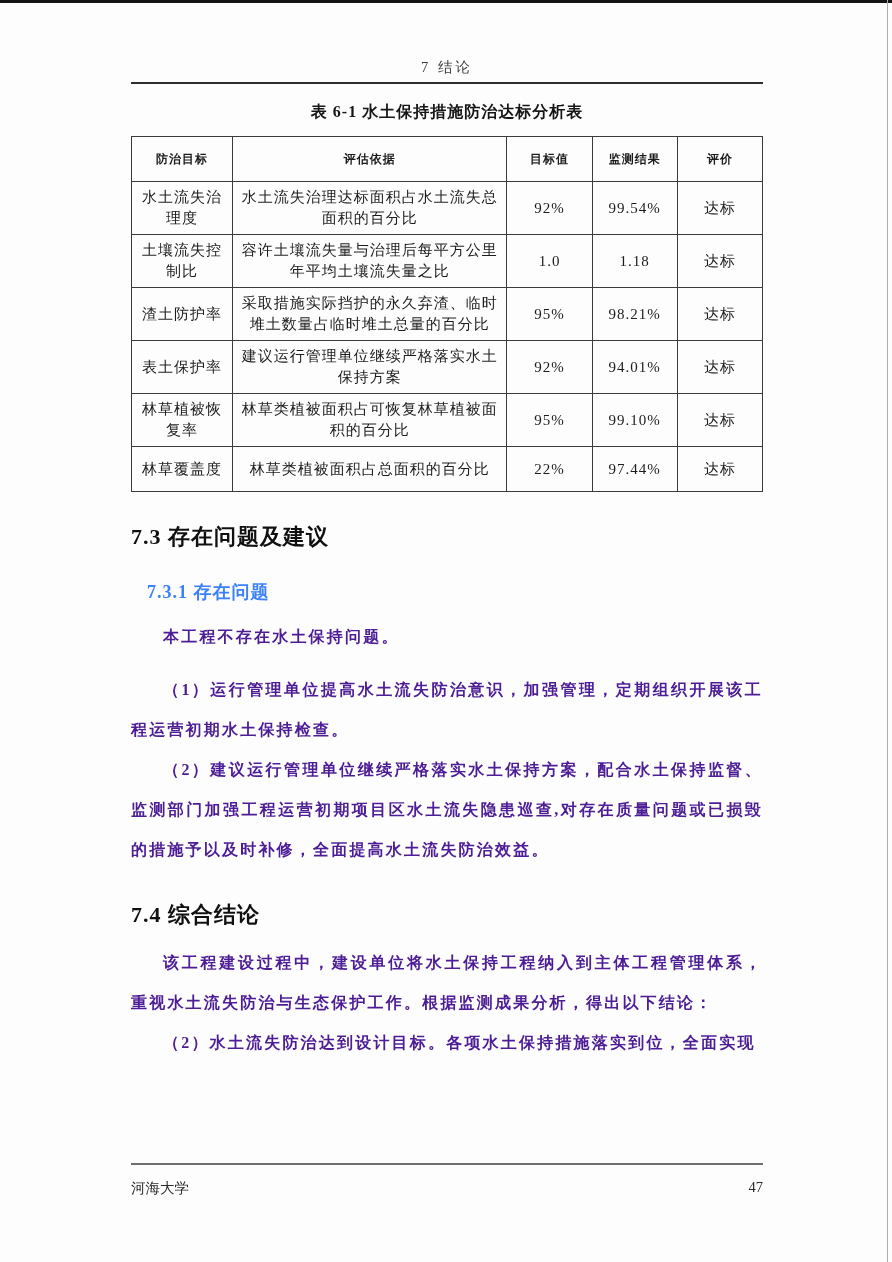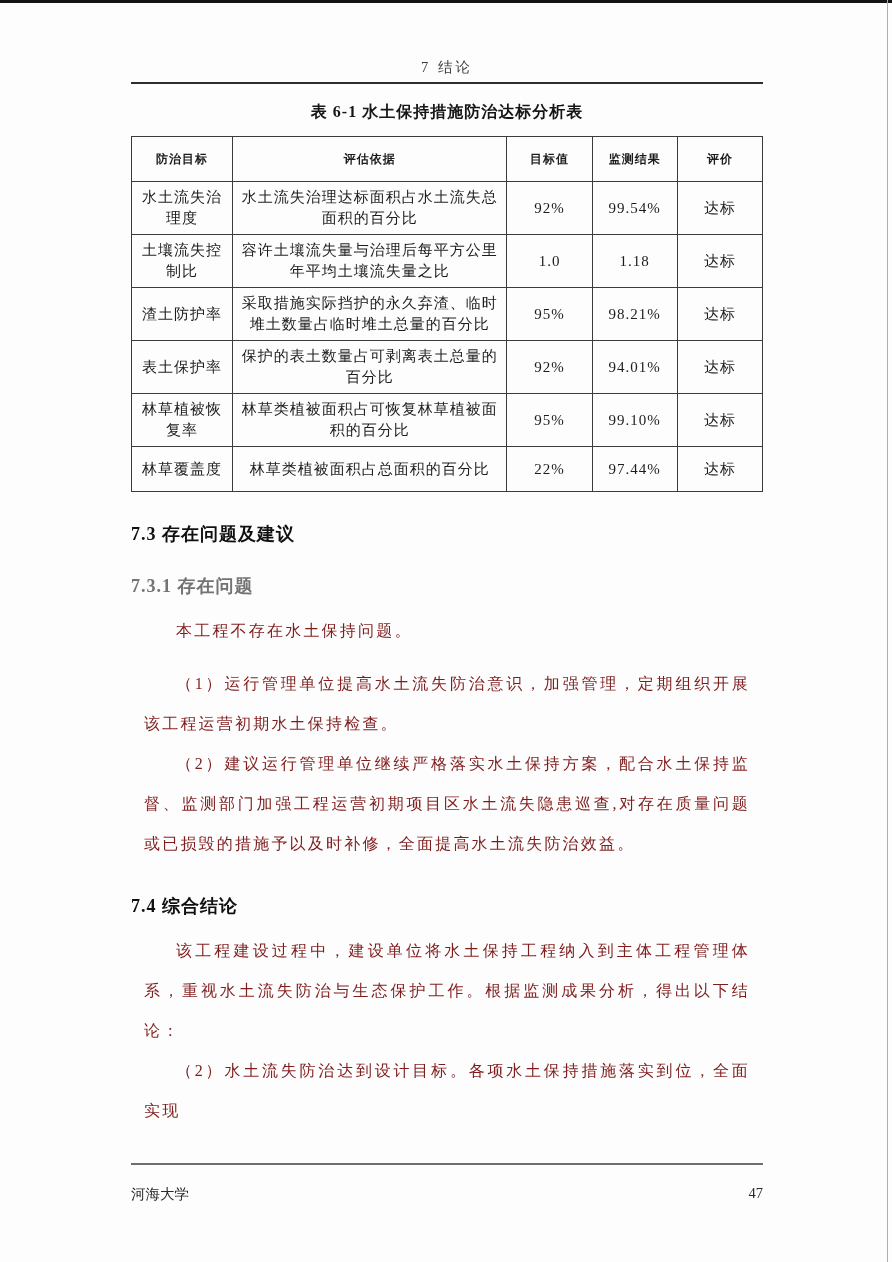--- a/index.html
+++ b/index.html
@@ -60,50 +60,51 @@
     color:#1c1c1c;
   }
   table.analysis th{
     font-weight:bold;
     height:34px;
     font-size:12px;
   }
   table.analysis td{height:34px;}
   h2.sec{
     margin:30px 0 0;
-    font-size:18px;
+    font-size:22px;
     font-weight:bold;
     letter-spacing:1px;
     color:#101010;
     font-family:"Liberation Serif","DejaVu Serif",serif;
   }
   h3.sub{
-    margin:28px 0 0;
+    margin:28px 16px 0;
     font-size:18px;
     font-weight:bold;
     letter-spacing:1px;
-    color:#737373;
+    color:#3b82f6;
   }
   p.para{
-    margin:13px 13px 0;
+    margin:13px 0 0;
     font-size:16px;
     line-height:40px;
     letter-spacing:2.2px;
     text-align:justify;
     text-indent:2em;
-    color:#7f1d1d;
+    color:#4c1d95;
+    font-weight:bold;
   }
   p.para.follow{margin-top:0;}
   .page-footer{
     position:absolute;
     left:131px;top:1163px;width:632px;
     border-top:2px solid #6f6f6f;
     display:flex;
     justify-content:space-between;
-    padding-top:20px;
+    padding-top:14px;
     font-size:14.5px;
     color:#2a2a2a;
   }
 </style>
 </head>
 <body>
 
 <div class="sheet"></div>
 <div class="right-edge"></div>
 
@@ -148,21 +149,21 @@
       </tr>
       <tr>
         <td>渣土防护率</td>
         <td>采取措施实际挡护的永久弃渣、临时堆土数量占临时堆土总量的百分比</td>
         <td>95%</td>
         <td>98.21%</td>
         <td>达标</td>
       </tr>
       <tr>
         <td>表土保护率</td>
-        <td>保护的表土数量占可剥离表土总量的百分比</td>
+        <td>建议运行管理单位继续严格落实水土保持方案</td>
         <td>92%</td>
         <td>94.01%</td>
         <td>达标</td>
       </tr>
       <tr>
         <td>林草植被恢复率</td>
         <td>林草类植被面积占可恢复林草植被面积的百分比</td>
         <td>95%</td>
         <td>99.10%</td>
         <td>达标</td>

